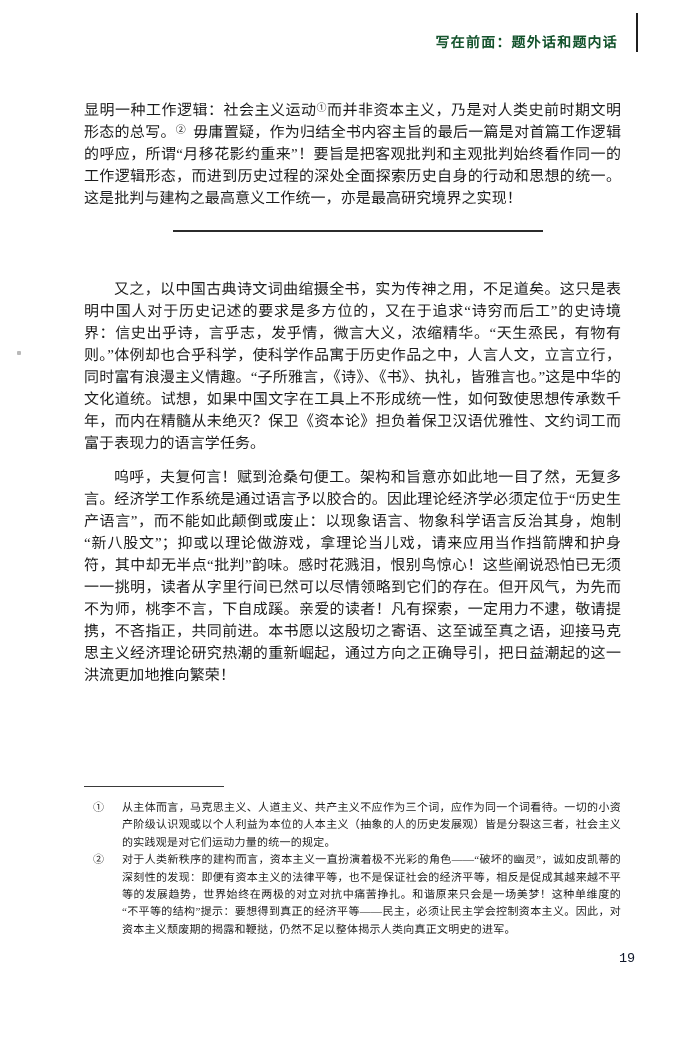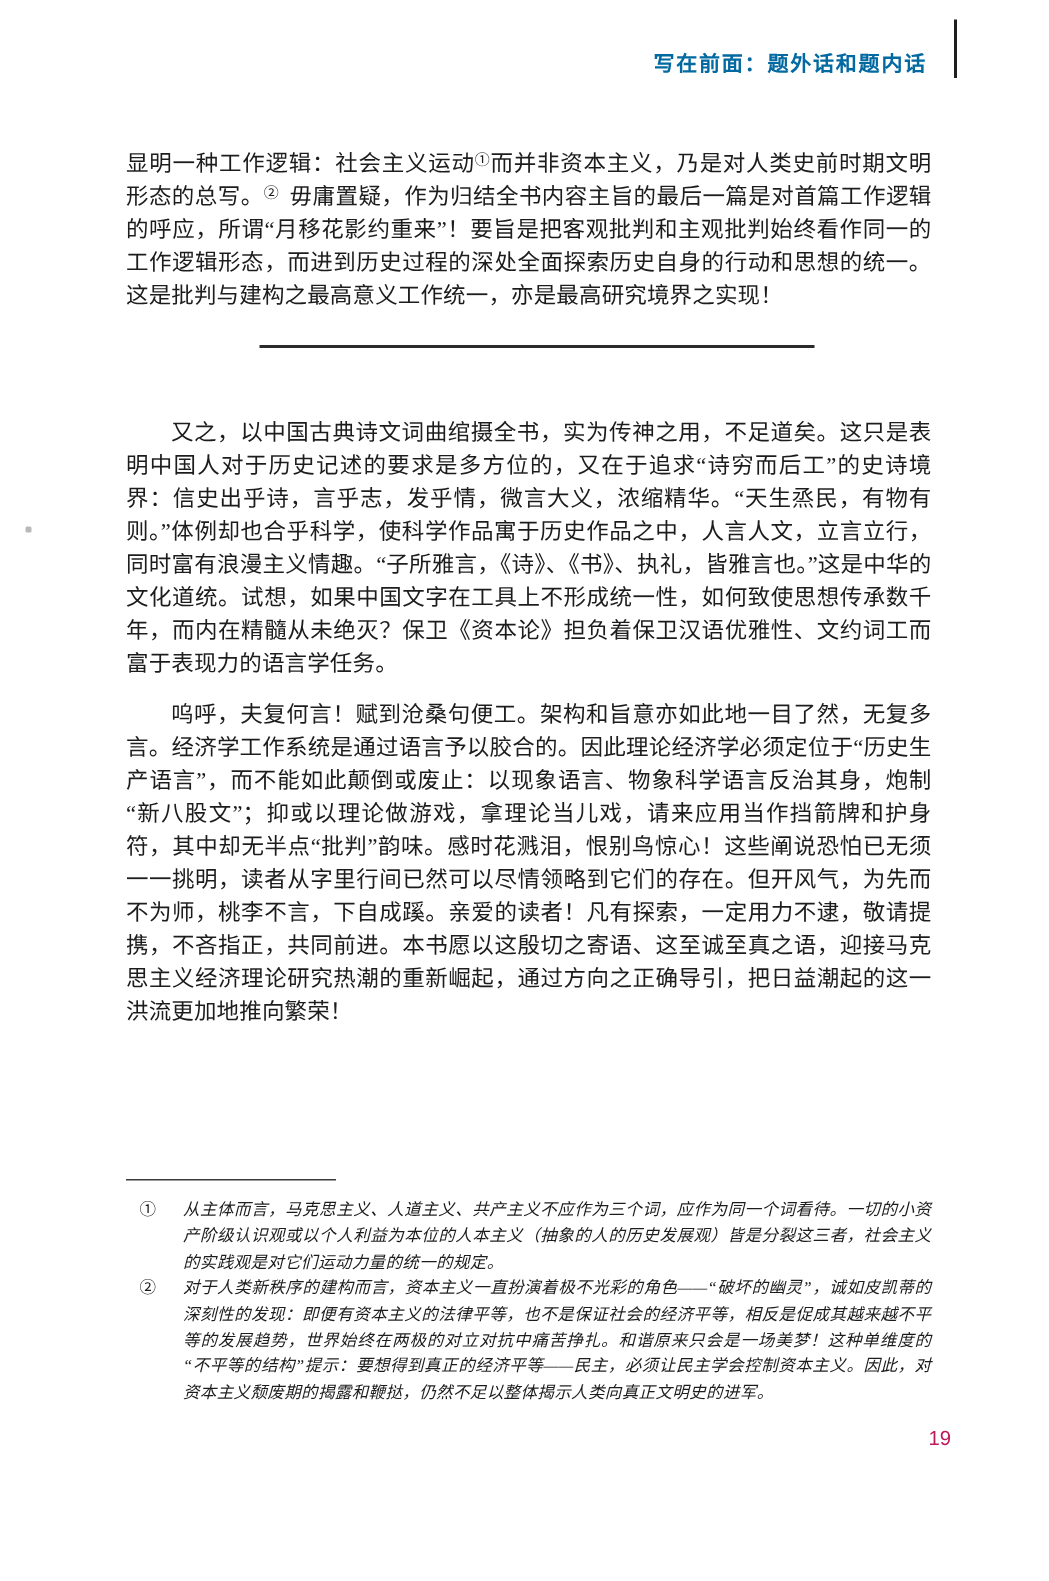--- a/index.html
+++ b/index.html
@@ -16,21 +16,21 @@
 
   
   .header-title {
     position: absolute;
     top: 31px;
     right: 81px;
     font-family: "Liberation Sans", "DejaVu Sans", sans-serif;
     font-size: 14px;
     font-weight: 600;
     letter-spacing: 1.2px;
-    color: #0369a1;
+    color: #14532d;
     white-space: nowrap;
   }
   .header-rule {
     position: absolute;
     top: 13px;
     left: 636px;
     width: 2px;
     height: 39px;
     background: #1f1f1f;
   }
@@ -96,30 +96,29 @@
     color: #1c1c1c;
   }
   .fn-text {
     flex: 1;
     font-size: 11px;
     line-height: 17.4px;
     letter-spacing: 0.25px;
     text-align: justify;
     text-align-last: left;
     color: #1c1c1c;
-    font-style: italic;
   }
 
   .page-number {
     position: absolute;
     top: 951px;
     left: 619px;
-    font-family: Liberation Sans, sans-serif;
+    font-family: Liberation Mono, monospace;
     font-size: 13.5px;
-    color: #be185d;
+    color: #0f172a;
   }
 
   .scan-speck {
     position: absolute;
     top: 351px;
     left: 17px;
     width: 4px;
     height: 4px;
     background: #b9b9b9;
     border-radius: 1px;

